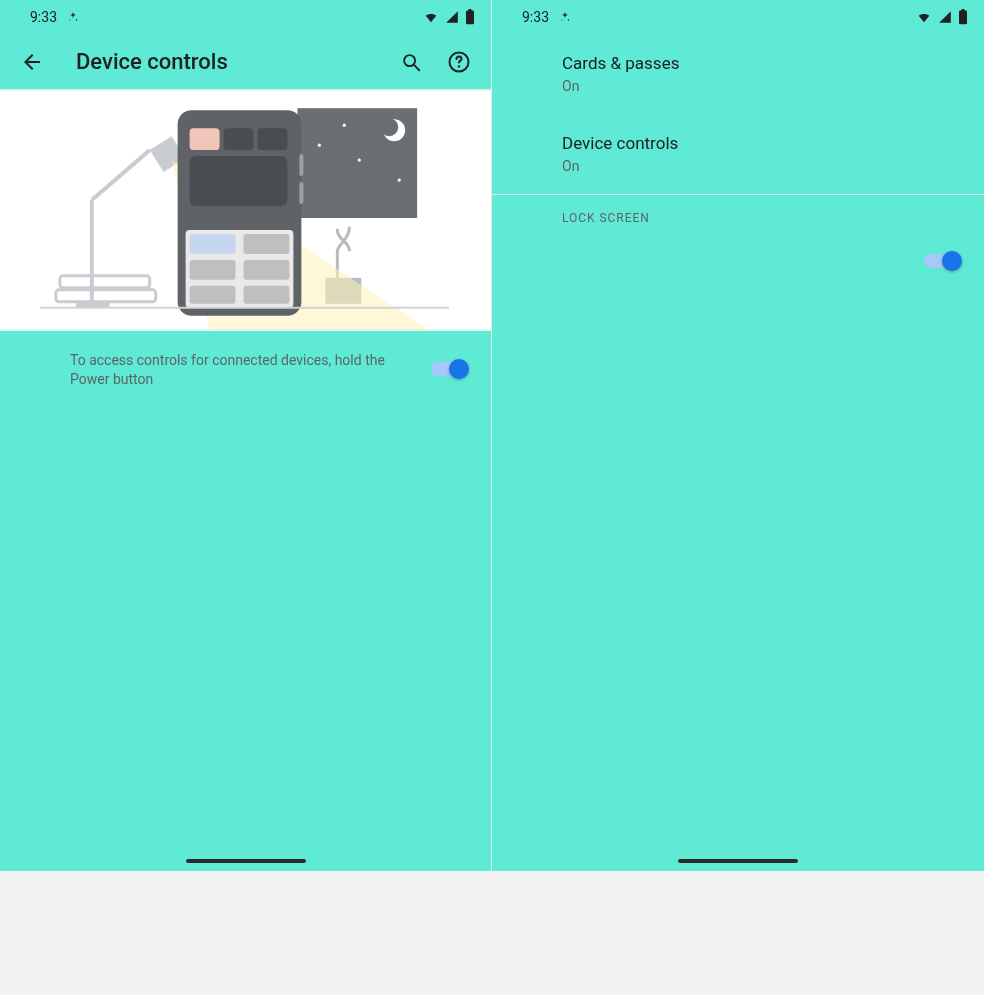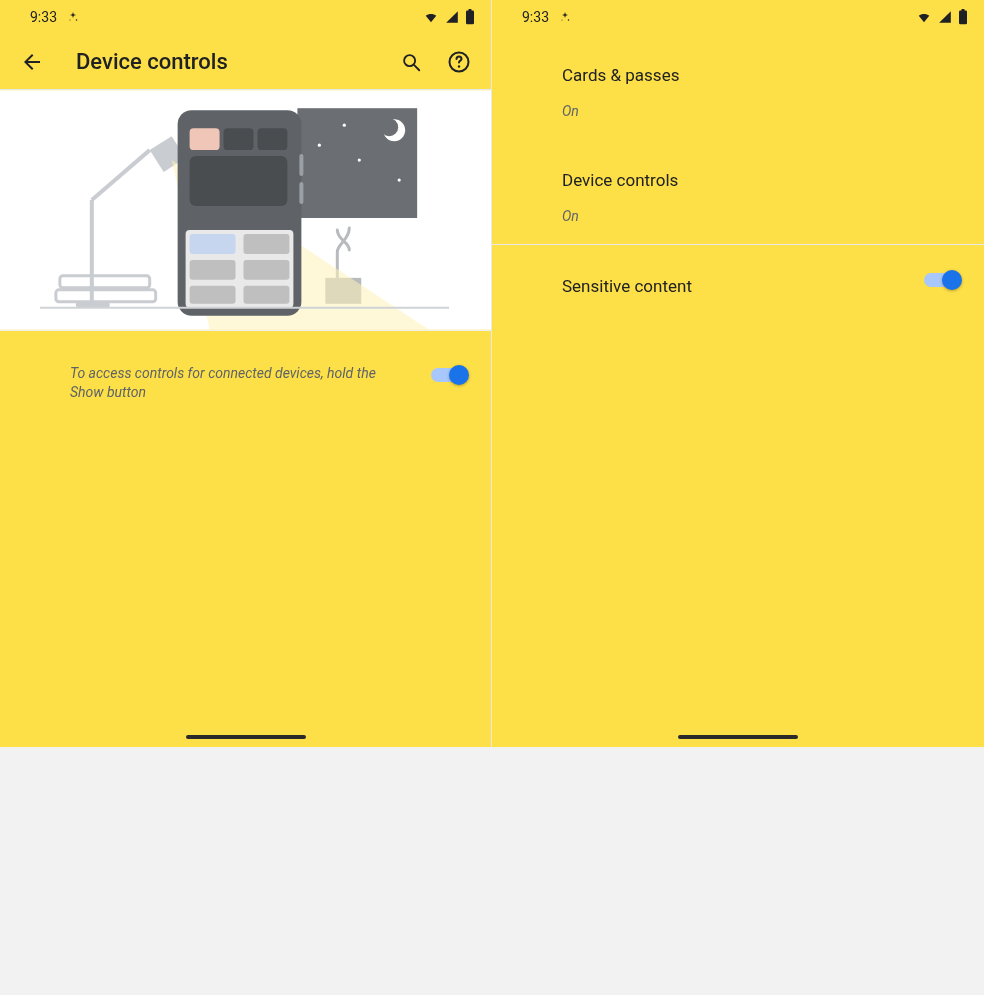--- a/index.html
+++ b/index.html
@@ -1,19 +1,19 @@
 <!DOCTYPE html>
 <html><head>
 <meta charset="utf-8">
 <style>
   * { box-sizing: border-box; margin: 0; padding: 0; }
   html, body { width: 984px; height: 995px; background: #f2f2f2; font-family: Roboto, "Helvetica Neue", Arial, sans-serif; color: #202124; }
   .stage { display: flex; width: 984px; height: 995px; }
   .phone {
-    width: 492px; height: 747px; background: #fde047; position: relative; overflow: hidden;
+    width: 492px; height: 871px; background: #5eead4; position: relative; overflow: hidden;
     border-right: 1px solid #e8e8e8;
   }
   .phone:last-child { border-right: none; }
 
   
   .statusbar {
     height: 34px; display: flex; align-items: center; justify-content: space-between;
     padding: 0 16px 0 30px; font-size: 14px; color: #202124;
   }
   .statusbar .left { display: flex; align-items: center; gap: 10px; }
@@ -39,22 +39,22 @@
   }
   .illus {
     display: block; width: 100%; height: 240px;
   }
 
   
   .setting-row {
     display: flex; align-items: center; padding: 18px 22px 18px 70px; gap: 18px;
   }
   .setting-row .text { flex: 1; padding-right: 10px; }
-  .setting-row .primary { font-size: 17px; color: #202124; line-height: 1.35; margin-top: 12px; }
-  .setting-row .secondary { font-size: 14px; color: #5f6368; line-height: 1.35; margin-top: 15px; font-style: italic; }
+  .setting-row .primary { font-size: 17px; color: #202124; line-height: 1.35; }
+  .setting-row .secondary { font-size: 14px; color: #5f6368; line-height: 1.35; margin-top: 2px; }
 
   .divider { height: 1px; background: #e8e8e8; }
 
   .section-label {
     padding: 16px 22px 6px 70px; font-size: 12px; letter-spacing: 0.08em;
     color: #5f6368; text-transform: uppercase;
   }
 
   
   .toggle {
@@ -177,21 +177,21 @@
         <rect x="244" y="170" width="46" height="20" rx="3" fill="#bfbfbf"></rect>
         <rect x="190" y="196" width="46" height="18" rx="3" fill="#bfbfbf"></rect>
         <rect x="244" y="196" width="46" height="18" rx="3" fill="#bfbfbf"></rect>
 
         <line x1="40" y1="218" x2="450" y2="218" stroke="#d0d3d6" stroke-width="2"></line>
       </svg>
     </div>
 
     <div class="setting-row">
       <div class="text">
-        <div class="secondary">To access controls for connected devices, hold the Show button</div>
+        <div class="secondary">To access controls for connected devices, hold the Power button</div>
       </div>
       <div class="toggle">
         <div class="track"></div>
           <div class="thumb"></div>
       </div>
     </div>
 
     <div class="home-ind"></div>
   </div>
 
@@ -237,24 +237,24 @@
 
     <div class="setting-row">
       <div class="text">
         <div class="primary">Device controls</div>
         <div class="secondary">On</div>
       </div>
     </div>
 
     <div class="divider"></div>
 
-
-    <div class="setting-row">
-      <div class="text">
-        <div class="primary">Sensitive content</div>
+    <div class="section-label">LOCK SCREEN</div>
+
+    <div class="setting-row">
+      <div class="text">
       </div>
       <div class="toggle">
         <div class="track"></div>
           <div class="thumb"></div>
       </div>
     </div>
 
     <div class="home-ind"></div>
   </div>
 

